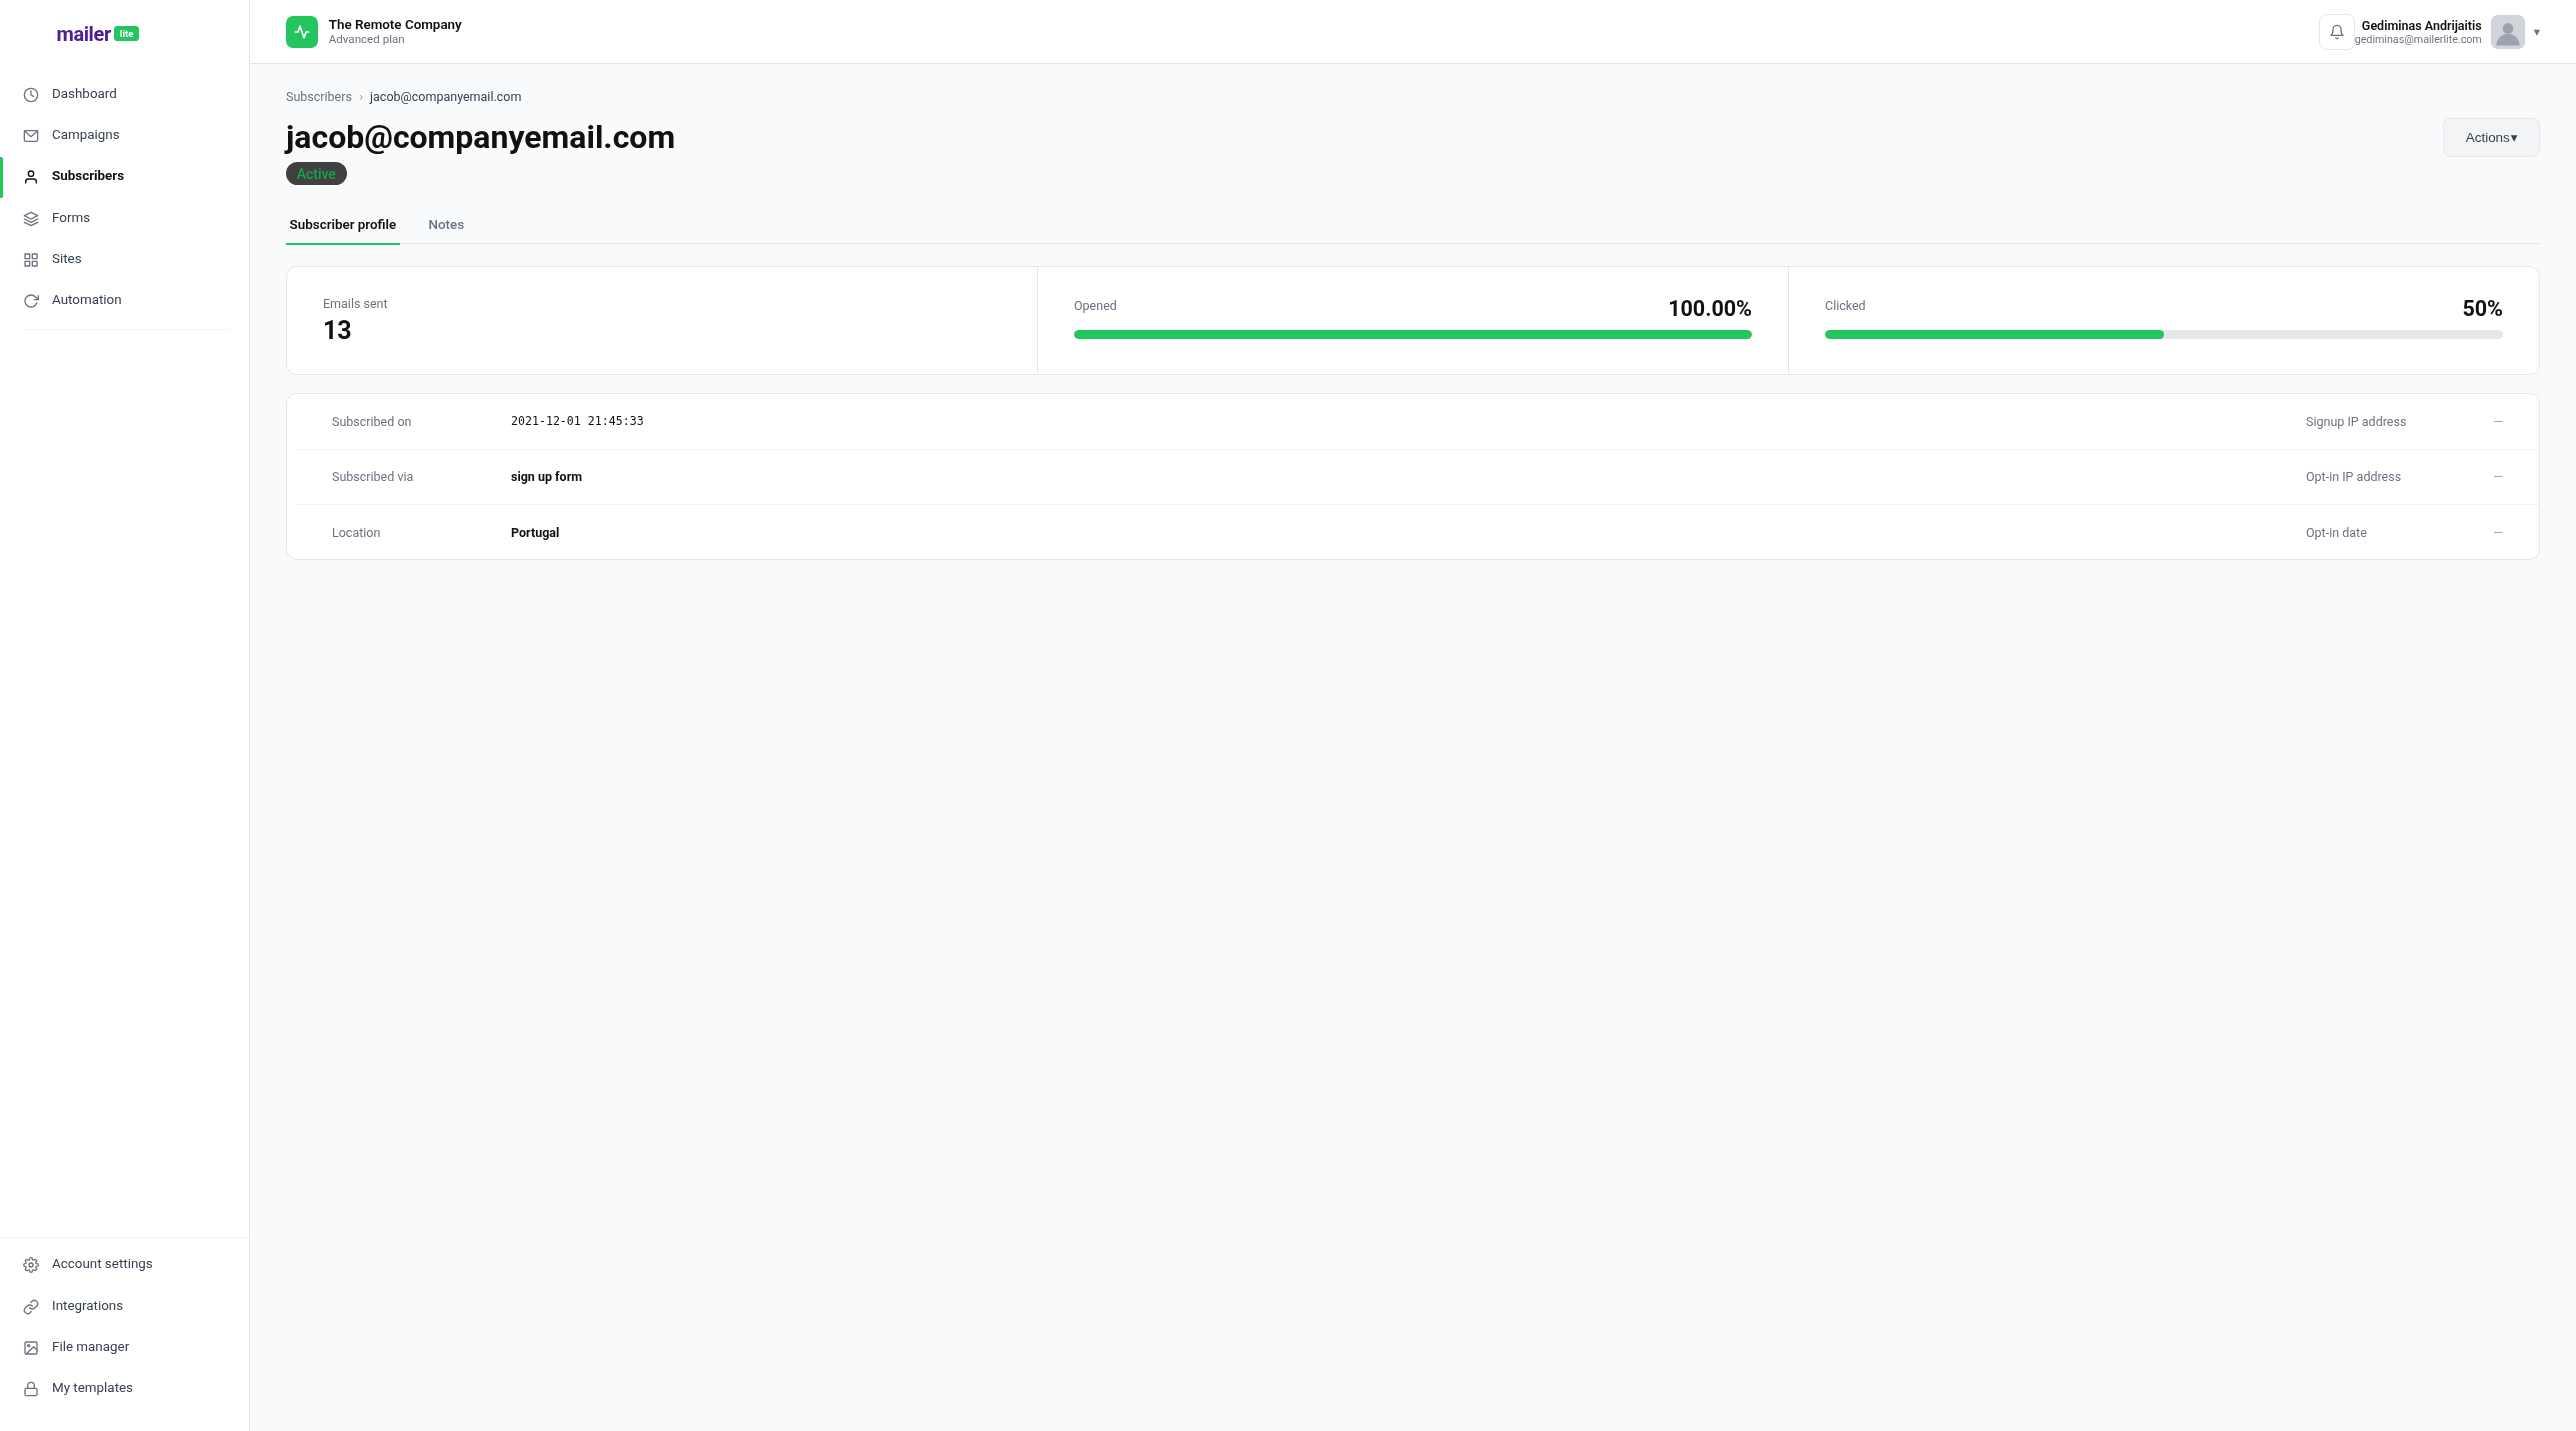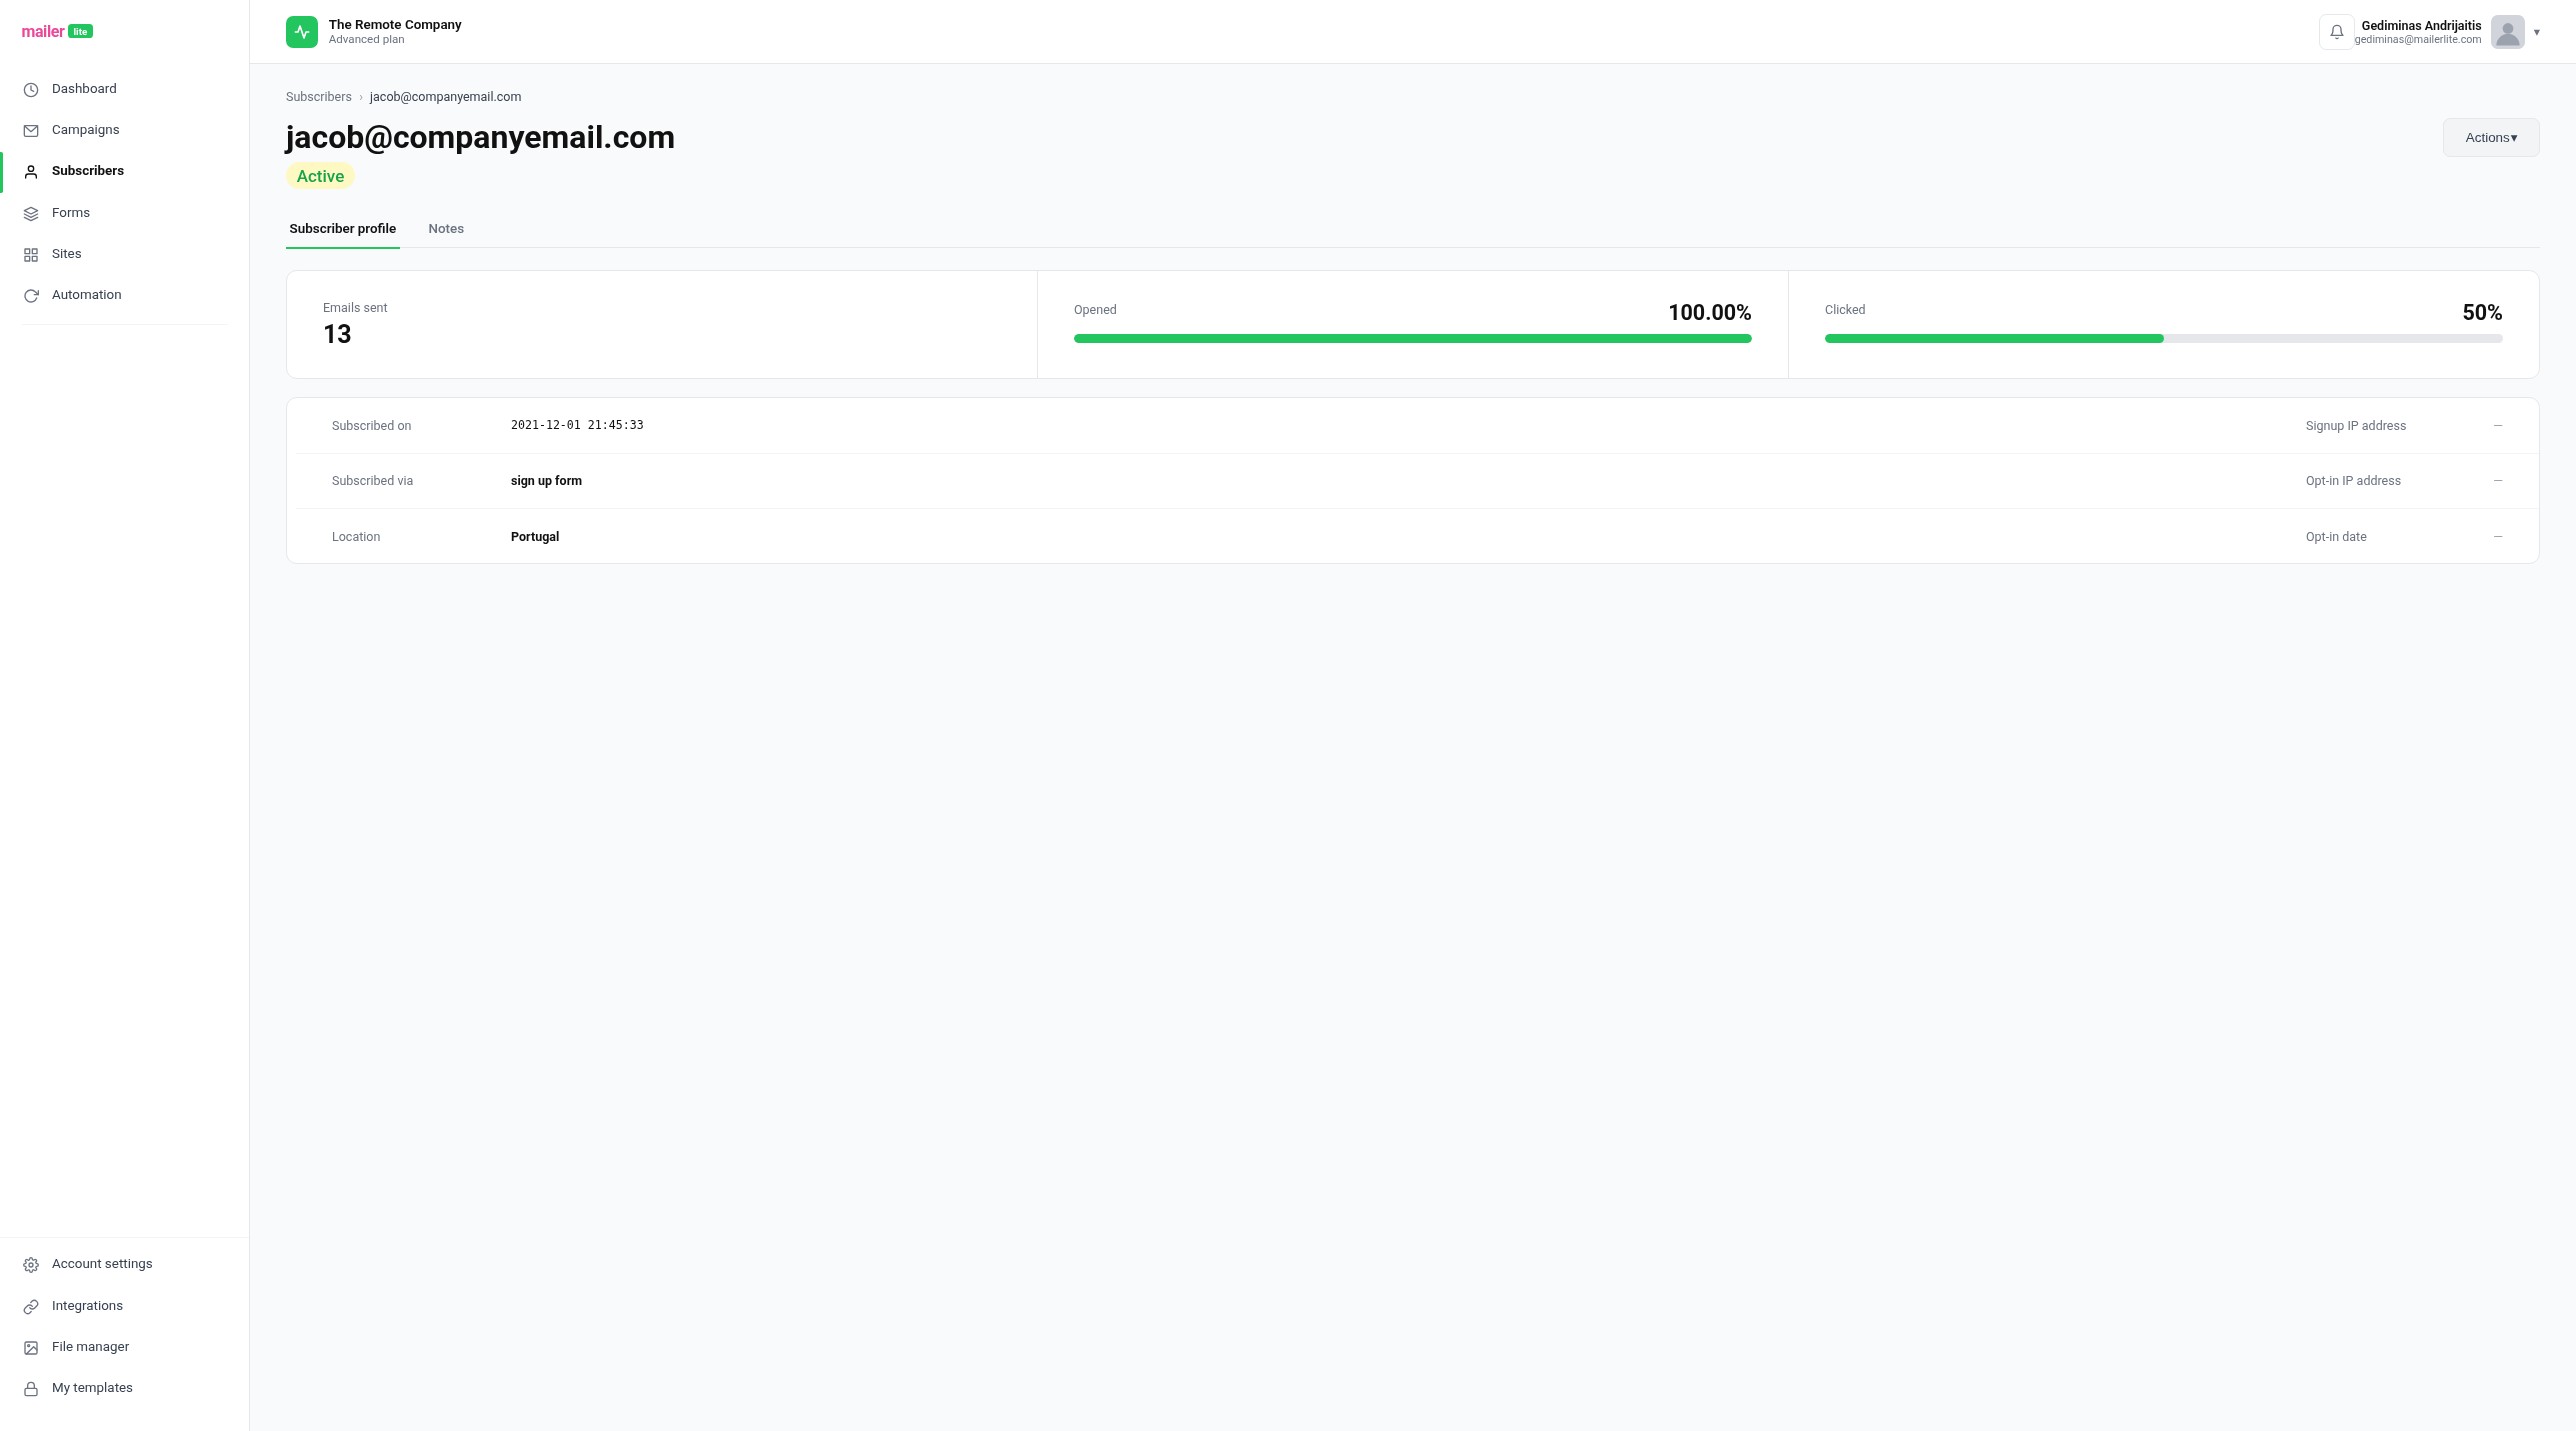--- a/index.html
+++ b/index.html
@@ -19,24 +19,25 @@
     }
     .logo-area {
       padding: 0 21.5px 29px 21.5px;
     }
     .logo {
       display: flex;
       align-items: center;
       gap: 3.6px;
     }
     .logo-text {
-      font-size: 16px;
+      font-size: 20px;
       font-weight: 700;
-      color: #ec4899;
+      color: #4c1d95;
       letter-spacing: -0.4px;
+      margin-left: 35px;
     }
     .logo-badge {
       background: #22c55e;
       color: #fff;
       font-size: 9.8px;
       font-weight: 700;
       padding: 1.8px 5.4px;
       border-radius: 3.6px;
     }
     .nav-section {
@@ -226,23 +227,23 @@
       border: 0.9px solid #e5e7eb;
       border-radius: 7.2px;
       font-size: 13.4px;
       font-weight: 500;
       color: #374151;
       cursor: pointer;
     }
 
     .status-badge {
       display: inline-block;
-      background: #fef9c3;
+      background: #404040;
       color: #16a34a;
-      font-size: 17px;
+      font-size: 14px;
       font-weight: 500;
       padding: 3.6px 10.7px;
       border-radius: 18px;
       margin-bottom: 21.5px;
     }
 
     
     .tabs {
       display: flex;
       gap: 0;

